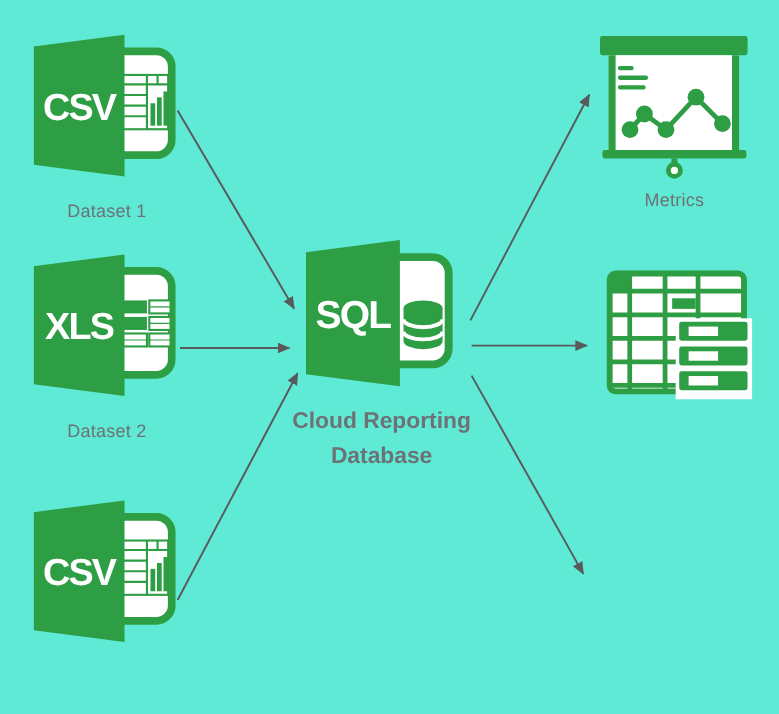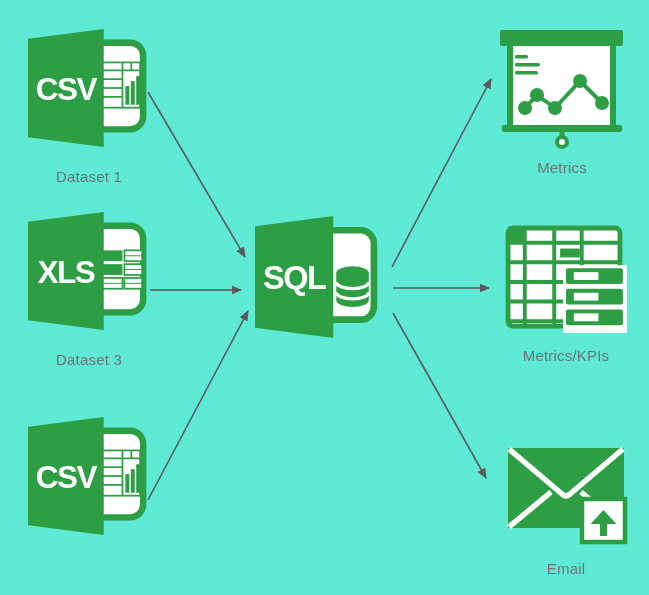--- a/index.html
+++ b/index.html
@@ -74,21 +74,21 @@
         <rect x="98" y="40" width="18" height="11" fill="#fff" stroke="#2E9E44" stroke-width="1.8"></rect>
         <rect x="98" y="54" width="18" height="11" fill="#fff" stroke="#2E9E44" stroke-width="1.8"></rect>
         <rect x="98" y="68" width="18" height="11" fill="#fff" stroke="#2E9E44" stroke-width="1.8"></rect>
         <line x1="98" y1="45.5" x2="116" y2="45.5" stroke="#2E9E44" stroke-width="1"></line>
         <line x1="98" y1="59.5" x2="116" y2="59.5" stroke="#2E9E44" stroke-width="1"></line>
         <line x1="74" y1="73.5" x2="116" y2="73.5" stroke="#2E9E44" stroke-width="1"></line>
       </g>
       <polygon points="0,11 77,1 77,121 0,111" fill="#2E9E44"></polygon>
       <text class="flag-text" x="38.5" y="73" text-anchor="middle">XLS</text>
     </svg>
-    <div class="node-label">Dataset 3</div>
+    <div class="node-label">Dataset 2</div>
   </div>
 
   <div class="node" style="left:24px;top:416px;width:130px;">
     <svg width="122" height="122" viewBox="0 0 124 124">
       <rect x="50" y="15" width="67" height="88" rx="13" fill="#fff" stroke="#2E9E44" stroke-width="6.5"></rect>
       <g stroke="#2E9E44" stroke-width="1.8" fill="none">
         <rect x="74" y="35" width="40" height="46"></rect>
         <line x1="74" y1="43" x2="114" y2="43"></line>
         <line x1="96" y1="35" x2="96" y2="81"></line>
         <line x1="105" y1="35" x2="105" y2="43"></line>
@@ -99,32 +99,36 @@
       <g fill="#2E9E44">
         <rect x="99" y="59" width="4" height="19"></rect>
         <rect x="104.5" y="54" width="4" height="24"></rect>
         <rect x="110" y="49" width="4" height="29"></rect>
       </g>
       <polygon points="0,11 77,1 77,121 0,111" fill="#2E9E44"></polygon>
       <text class="flag-text" x="38.5" y="73" text-anchor="middle">CSV</text>
     </svg>
   </div>
 
-  <div class="node" style="left:233px;top:215px;width:170px;">
+  <div class="node" style="left:233px;top:199px;width:170px;">
     <svg width="126" height="126" viewBox="0 0 124 124">
       <rect x="50" y="15" width="67" height="88" rx="13" fill="#fff" stroke="#2E9E44" stroke-width="6.5"></rect>
       <g>
         <path d="M80,57 L80,84 A16,6.5 0 0 0 112,84 L112,57 Z" fill="#2E9E44"></path>
         <ellipse cx="96" cy="57" rx="16" ry="6.5" fill="#2E9E44"></ellipse>
         <path d="M80,66 A16,6.5 0 0 0 112,66" stroke="#fff" stroke-width="3.2" fill="none"></path>
         <path d="M80,76 A16,6.5 0 0 0 112,76" stroke="#fff" stroke-width="3.2" fill="none"></path>
       </g>
       <polygon points="0,11 77,1 77,121 0,111" fill="#2E9E44"></polygon>
       <text class="flag-text" x="38.5" y="73" text-anchor="middle">SQL</text>
     </svg>
+    <div class="hub-label">
+      <div>Cloud Reporting</div>
+      <div>Database</div>
+    </div>
   </div>
 
   <div class="node" style="left:499px;top:30px;width:126px;">
     <svg width="124" height="120" viewBox="0 0 124 120">
       <rect x="0" y="0" width="123" height="16" rx="2" fill="#2E9E44"></rect>
       <rect x="7" y="16" width="109" height="79" fill="#fff"></rect>
       <rect x="7" y="16" width="6" height="79" fill="#2E9E44"></rect>
       <rect x="110" y="16" width="6" height="79" fill="#2E9E44"></rect>
       <rect x="2" y="95" width="120" height="7" rx="2" fill="#2E9E44"></rect>
       <rect x="59.5" y="102" width="5" height="5" fill="#2E9E44"></rect>
@@ -164,31 +168,16 @@
       <rect x="59" y="41" width="65" height="69" fill="#fff"></rect>
       <g>
         <rect x="62" y="44" width="58" height="16" rx="2" fill="#2E9E44"></rect>
         <rect x="70" y="48" width="25" height="8" fill="#fff"></rect>
         <rect x="62" y="65" width="58" height="16" rx="2" fill="#2E9E44"></rect>
         <rect x="70" y="69" width="25" height="8" fill="#fff"></rect>
         <rect x="62" y="86" width="58" height="16" rx="2" fill="#2E9E44"></rect>
         <rect x="70" y="90" width="25" height="8" fill="#fff"></rect>
       </g>
     </svg>
-    <div class="node-label" style="margin-top:9px;">Metrics/KPIs</div>
   </div>
 
-  <div class="node" style="left:503px;top:444px;width:126px;">
-    <svg width="124" height="102" viewBox="0 0 124 102">
-      <rect x="4" y="4" width="116" height="80" fill="#2E9E44"></rect>
-      <path d="M5,5 L58,50 Q62,54 66,50 L119,5" fill="none" stroke="#fff" stroke-width="5.5" stroke-linejoin="round"></path>
-      <line x1="5" y1="83" x2="47" y2="48" stroke="#fff" stroke-width="5.5"></line>
-      <line x1="119" y1="83" x2="77" y2="48" stroke="#fff" stroke-width="5.5"></line>
-      <g>
-        <rect x="78" y="55" width="43" height="43" fill="#fff" stroke="#2E9E44" stroke-width="4.5"></rect>
-        <polygon points="86.5,80 99.5,66 112.5,80" fill="#2E9E44"></polygon>
-        <rect x="96" y="76" width="7" height="16" fill="#2E9E44"></rect>
-      </g>
-    </svg>
-    <div class="node-label" style="margin-top:9px;">Email</div>
-  </div>
 
 </div>
 
 </body></html>

